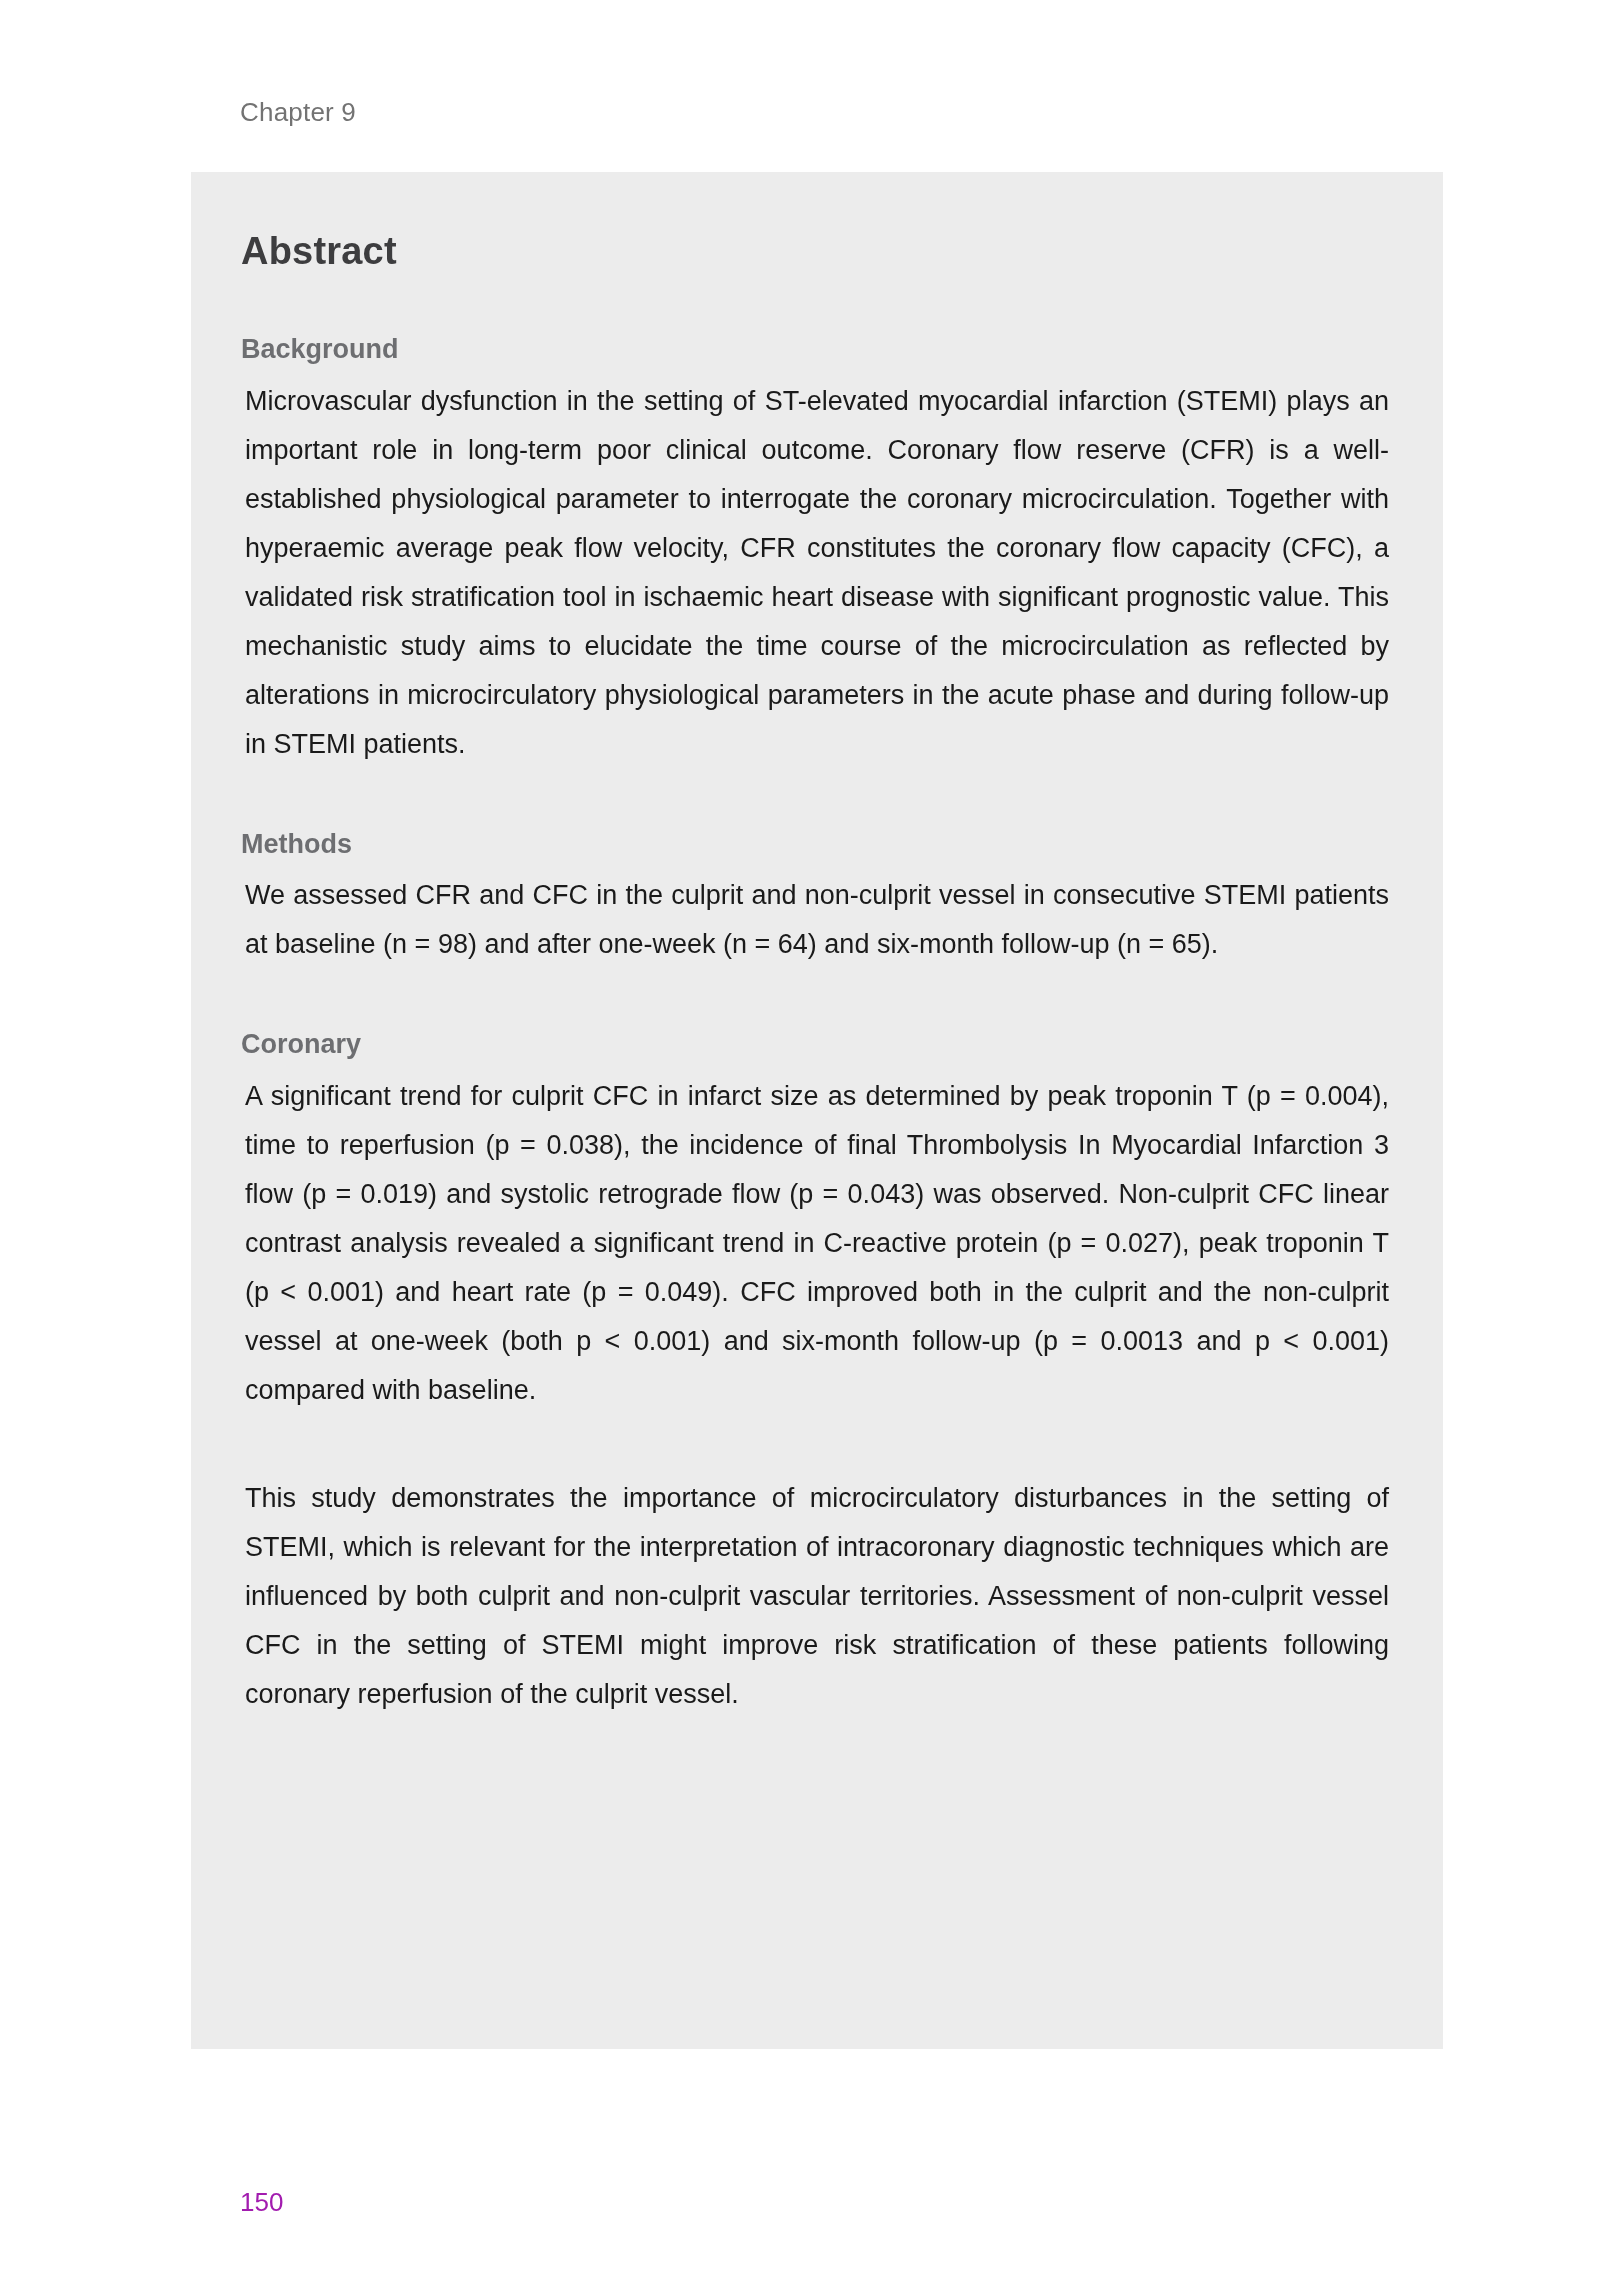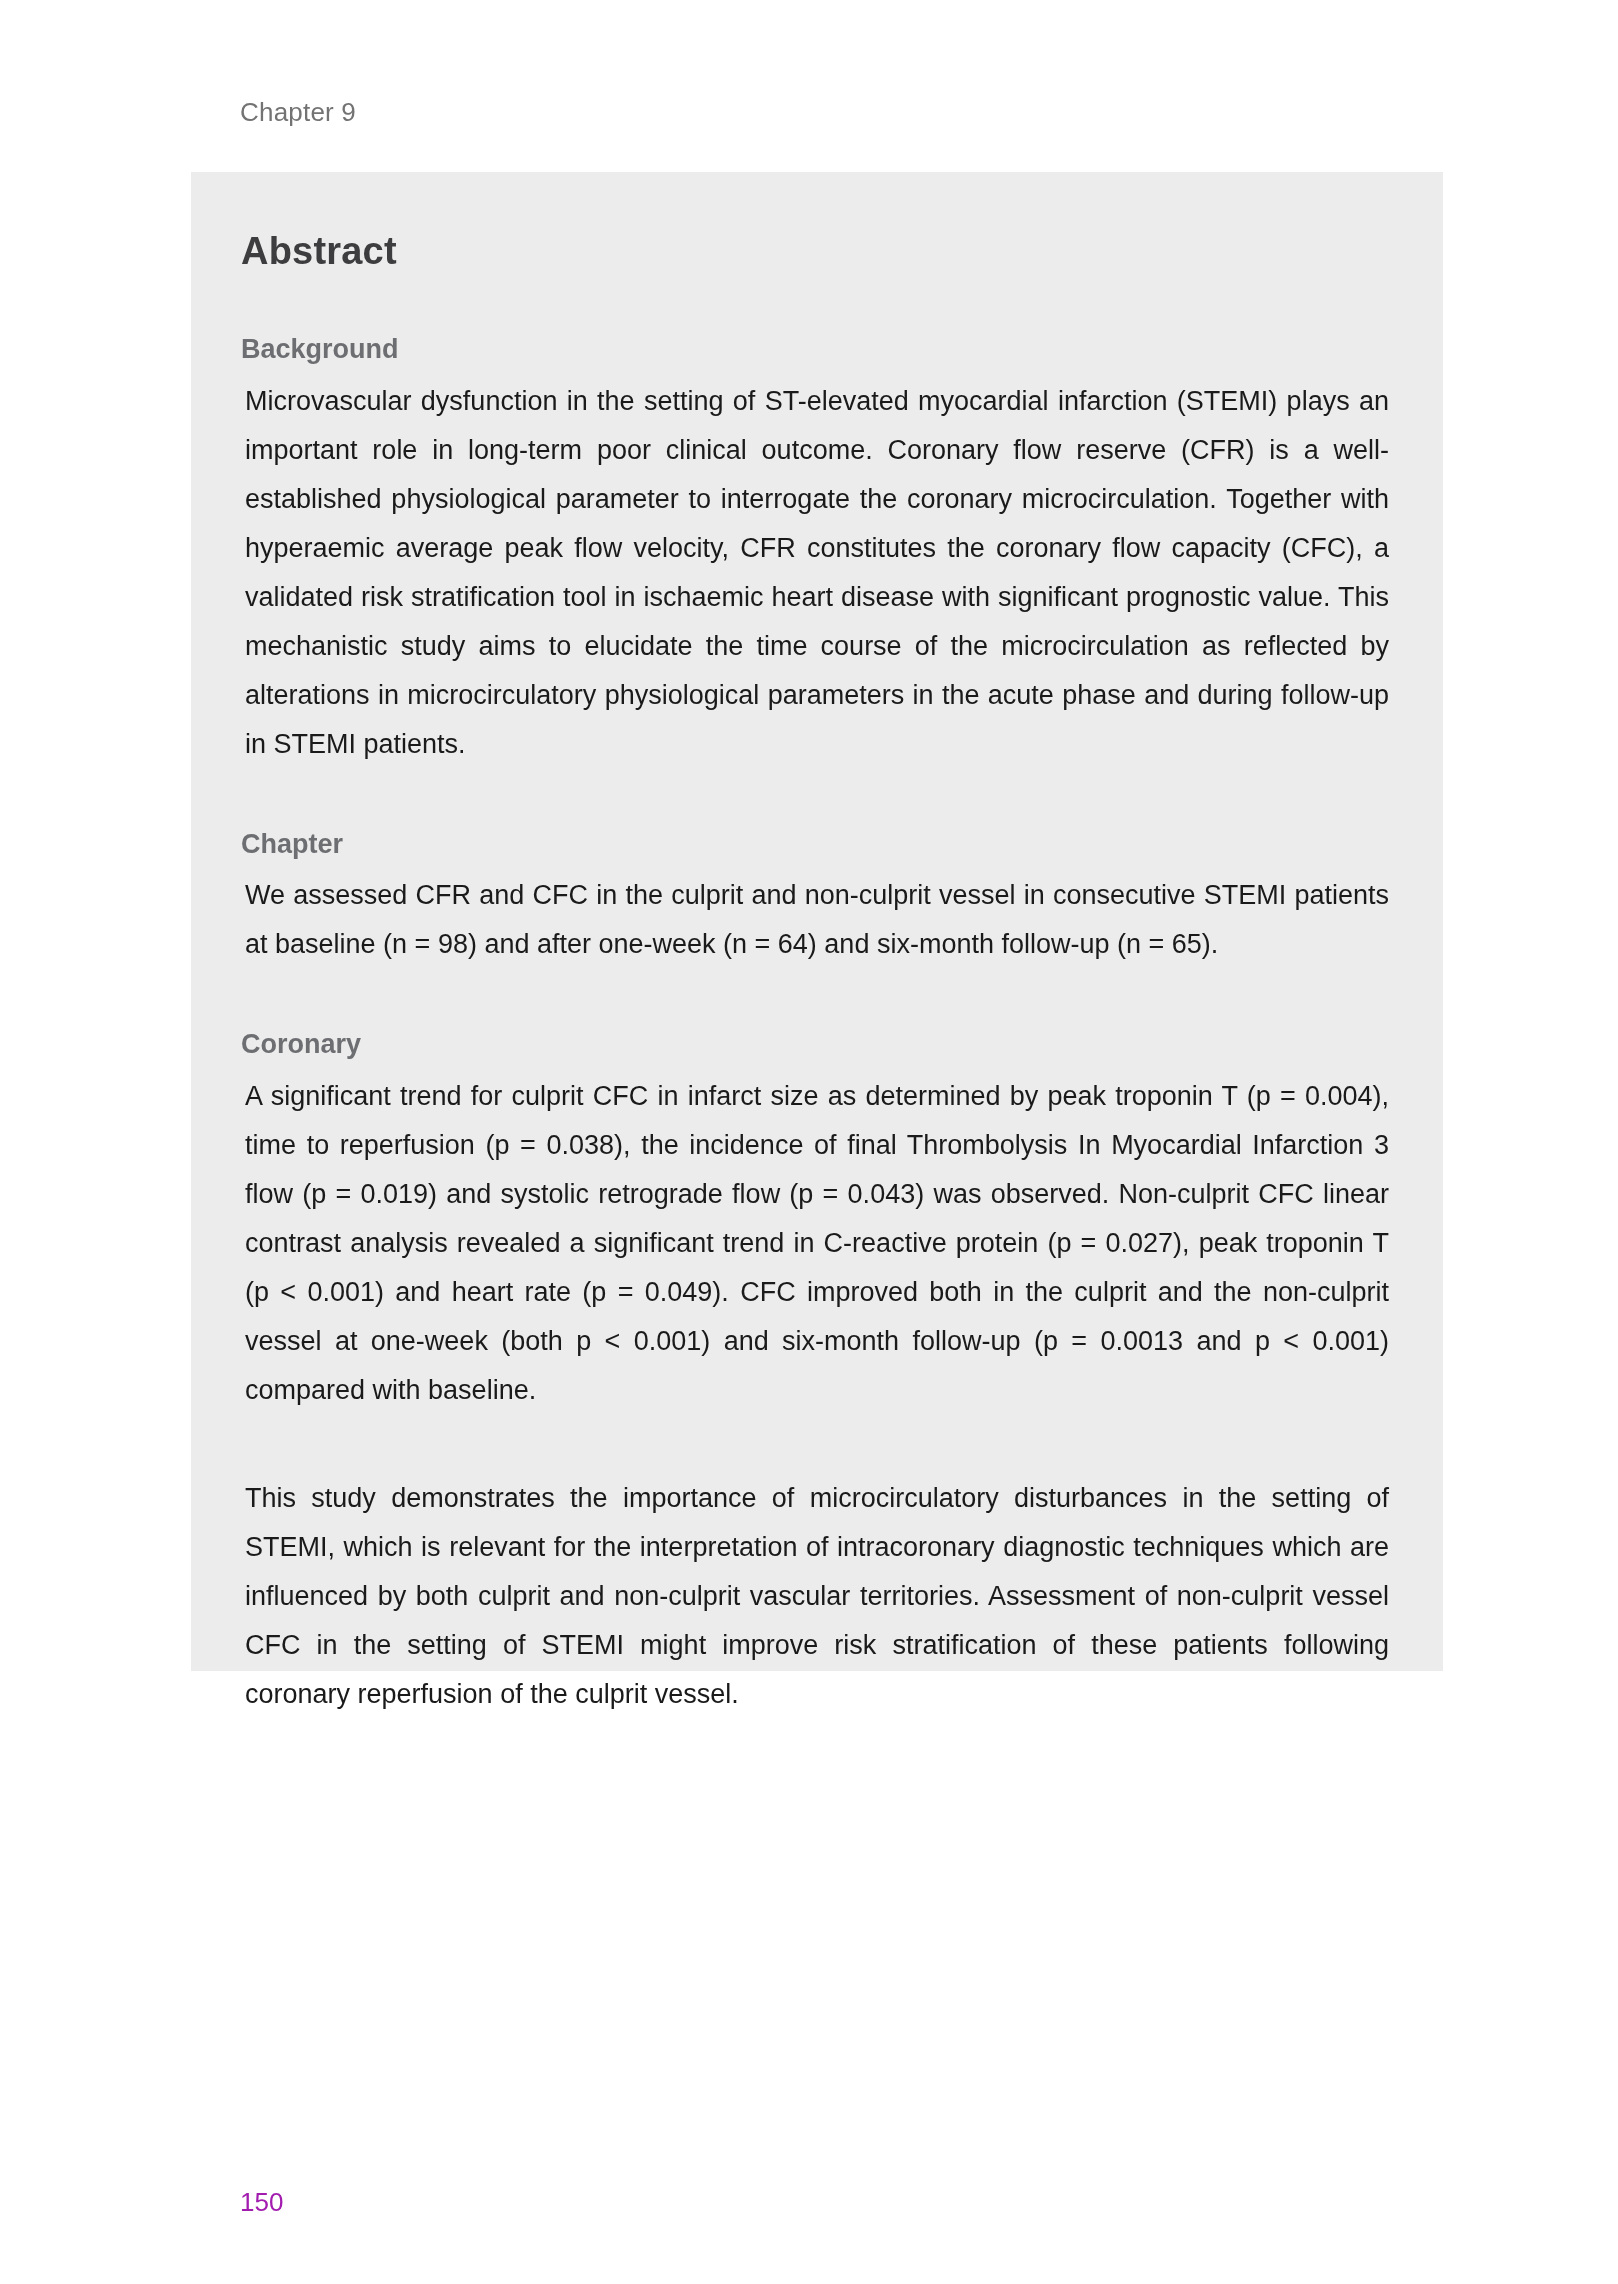--- a/index.html
+++ b/index.html
@@ -24,21 +24,21 @@
     font-weight: 400;
     color: #737373;
     letter-spacing: 0.2px;
     text-align: center;
   }
   .abstract-box {
     position: absolute;
     left: 191px;
     top: 172px;
     width: 1252px;
-    height: 1499px;
+    height: 1877px;
     background: #ececec;
     box-sizing: border-box;
     padding: 59px 50px 53px 50px;
   }
   .abstract-title {
     margin: 0 0 61px 0;
     font-size: 38px;
     line-height: 41px;
     font-weight: 700;
     color: #3d3d3f;
@@ -84,21 +84,21 @@
   <div class="abstract-box">
 
     <h1 class="abstract-title">Abstract</h1>
 
     <div class="section">
       <h2 class="section-heading">Background</h2>
       <p class="section-body">Microvascular dysfunction in the setting of ST-elevated myocardial infarction (STEMI) plays an important role in long-term poor clinical outcome. Coronary flow reserve (CFR) is a well-established physiological parameter to interrogate the coronary microcirculation. Together with hyperaemic average peak flow velocity, CFR constitutes the coronary flow capacity (CFC), a validated risk stratification tool in ischaemic heart disease with significant prognostic value. This mechanistic study aims to elucidate the time course of the microcirculation as reflected by alterations in microcirculatory physiological parameters in the acute phase and during follow-up in STEMI patients.</p>
     </div>
 
     <div class="section">
-      <h2 class="section-heading">Chapter</h2>
+      <h2 class="section-heading">Methods</h2>
       <p class="section-body">We assessed CFR and CFC in the culprit and non-culprit vessel in consecutive STEMI patients at baseline (n = 98) and after one-week (n = 64) and six-month follow-up (n = 65).</p>
     </div>
 
     <div class="section">
       <h2 class="section-heading">Coronary</h2>
       <p class="section-body">A significant trend for culprit CFC in infarct size as determined by peak troponin T (p = 0.004), time to reperfusion (p = 0.038), the incidence of final Thrombolysis In Myocardial Infarction 3 flow (p = 0.019) and systolic retrograde flow (p = 0.043) was observed. Non-culprit CFC linear contrast analysis revealed a significant trend in C-reactive protein (p = 0.027), peak troponin T (p &lt; 0.001) and heart rate (p = 0.049). CFC improved both in the culprit and the non-culprit vessel at one-week (both p &lt; 0.001) and six-month follow-up (p = 0.0013 and p &lt; 0.001) compared with baseline.</p>
     </div>
 
     <div class="section">
       <p class="section-body">This study demonstrates the importance of microcirculatory disturbances in the setting of STEMI, which is relevant for the interpretation of intracoronary diagnostic techniques which are influenced by both culprit and non-culprit vascular territories. Assessment of non-culprit vessel CFC in the setting of STEMI might improve risk stratification of these patients following coronary reperfusion of the culprit vessel.</p>

